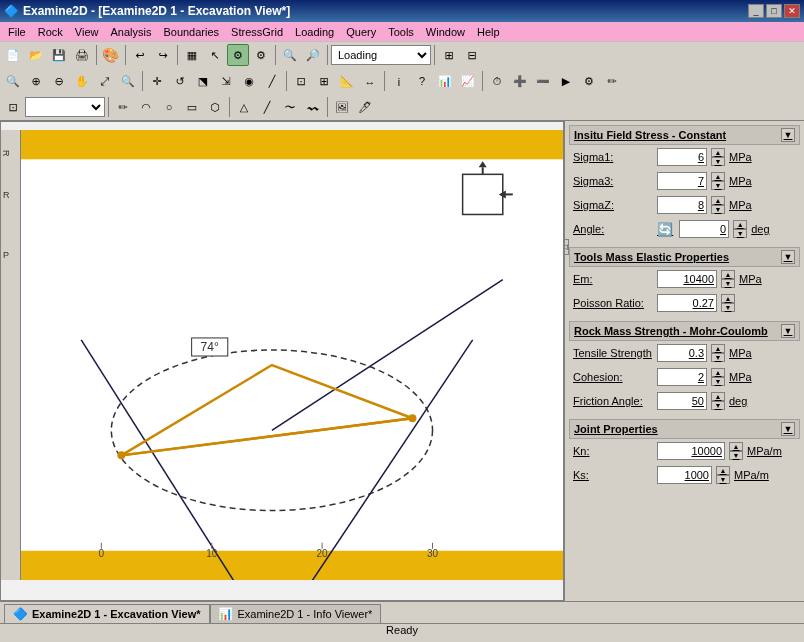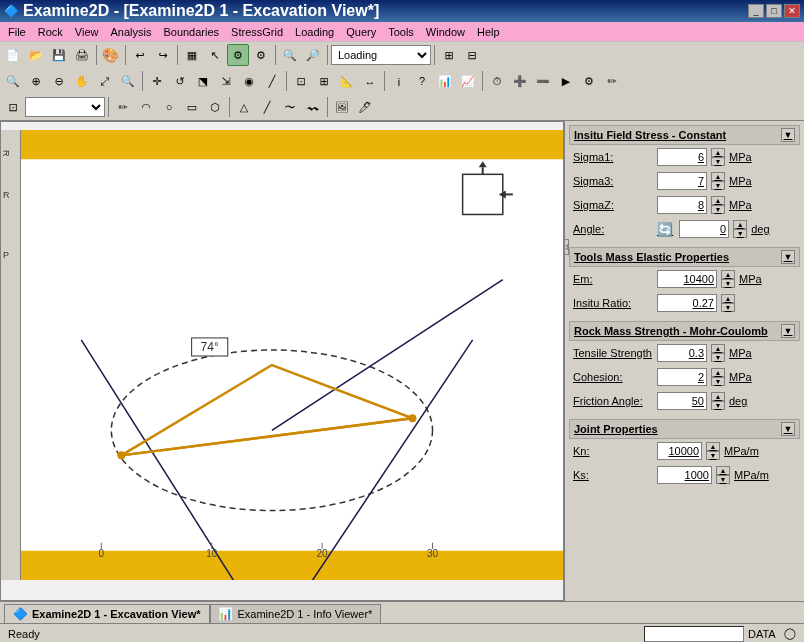--- a/index.html
+++ b/index.html
@@ -7,21 +7,21 @@
 
     
     .title-bar {
       height: 22px;
       background: linear-gradient(to bottom, #0a246a, #3a6ea5);
       display: flex;
       align-items: center;
       padding: 0 4px;
       color: white;
     }
-    .title-text { flex: 1; font-size: 16px; font-weight: bold; }
+    .title-text { flex: 1; font-size: 12px; font-weight: bold; }
     .title-controls { display: flex; gap: 2px; }
     .title-btn {
       width: 16px; height: 14px; background: #c0c0c0; border: 1px solid #808080;
       font-size: 9px; display: flex; align-items: center; justify-content: center;
       cursor: pointer; color: black;
     }
     .title-btn.close { background: #c04040; color: white; }
 
     
     .menu-bar {
@@ -195,20 +195,21 @@
 
     .status-bar {
       height: 20px;
       background: #d4d0c8;
       border-top: 1px solid #808080;
       display: flex;
       align-items: center;
       padding: 0 8px;
       font-size: 11px;
       gap: 8px;
+      flex-direction: column;
     }
     .status-left { flex: 1; }
     .status-right {
       display: flex;
       align-items: center;
       gap: 4px;
     }
     .status-input {
       width: 80px; height: 16px;
       border: 1px inset #808080;
@@ -460,21 +461,21 @@
       <div class="panel-row">
         <span class="panel-label">Em:</span>
         <input class="panel-input" value="10400" style="width: 60px;">
         <div class="panel-spinner">
           <div class="spin-btn">▲</div>
           <div class="spin-btn">▼</div>
         </div>
         <span class="panel-unit">MPa</span>
       </div>
       <div class="panel-row">
-        <span class="panel-label">Insitu Ratio:</span>
+        <span class="panel-label">Poisson Ratio:</span>
         <input class="panel-input" value="0.27" style="width: 60px;">
         <div class="panel-spinner">
           <div class="spin-btn">▲</div>
           <div class="spin-btn">▼</div>
         </div>
       </div>
     </div>
 
     <div class="panel-section">
       <div class="panel-header">
@@ -510,21 +511,21 @@
       </div>
     </div>
 
     <div class="panel-section">
       <div class="panel-header">
         <span>Joint Properties</span>
         <div class="panel-collapse-btn">▼</div>
       </div>
       <div class="panel-row">
         <span class="panel-label">Kn:</span>
-        <input class="panel-input" value="10000" style="width: 45px;">
+        <input class="panel-input" value="10000" style="width: 68px;">
         <div class="panel-spinner">
           <div class="spin-btn">▲</div>
           <div class="spin-btn">▼</div>
         </div>
         <span class="panel-unit">MPa/m</span>
       </div>
       <div class="panel-row">
         <span class="panel-label">Ks:</span>
         <input class="panel-input" value="1000" style="width: 55px;">
         <div class="panel-spinner">

